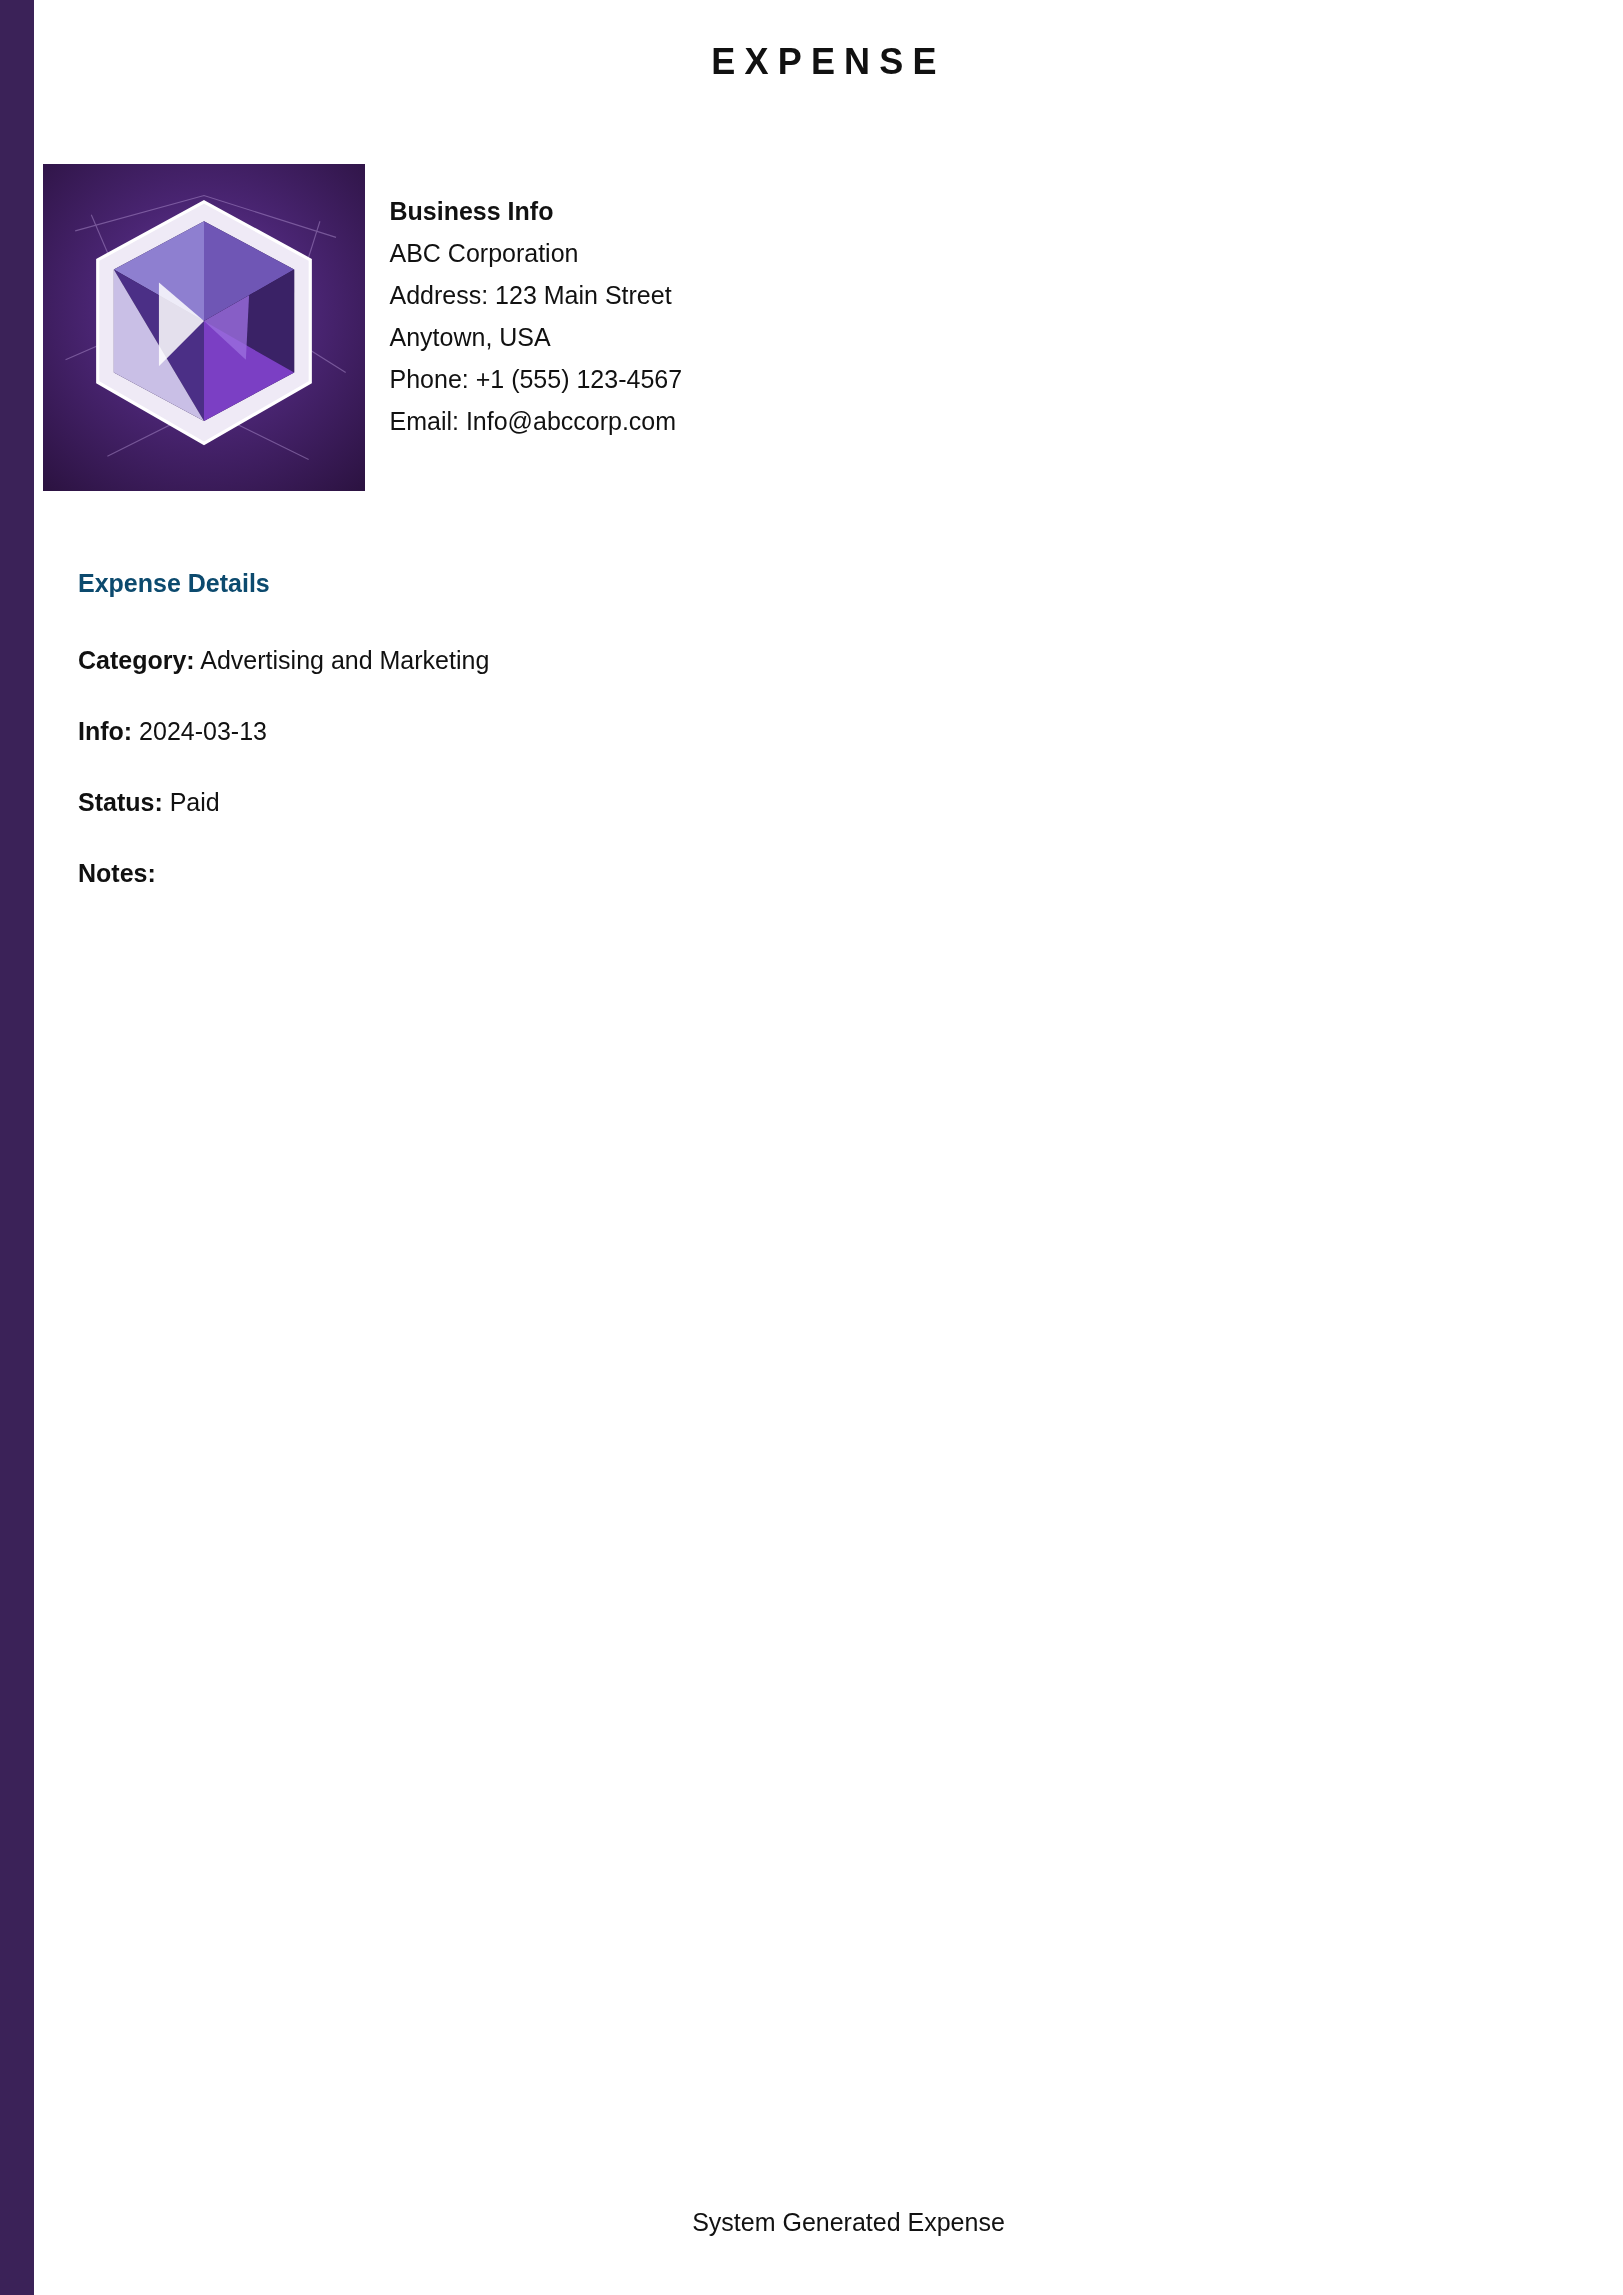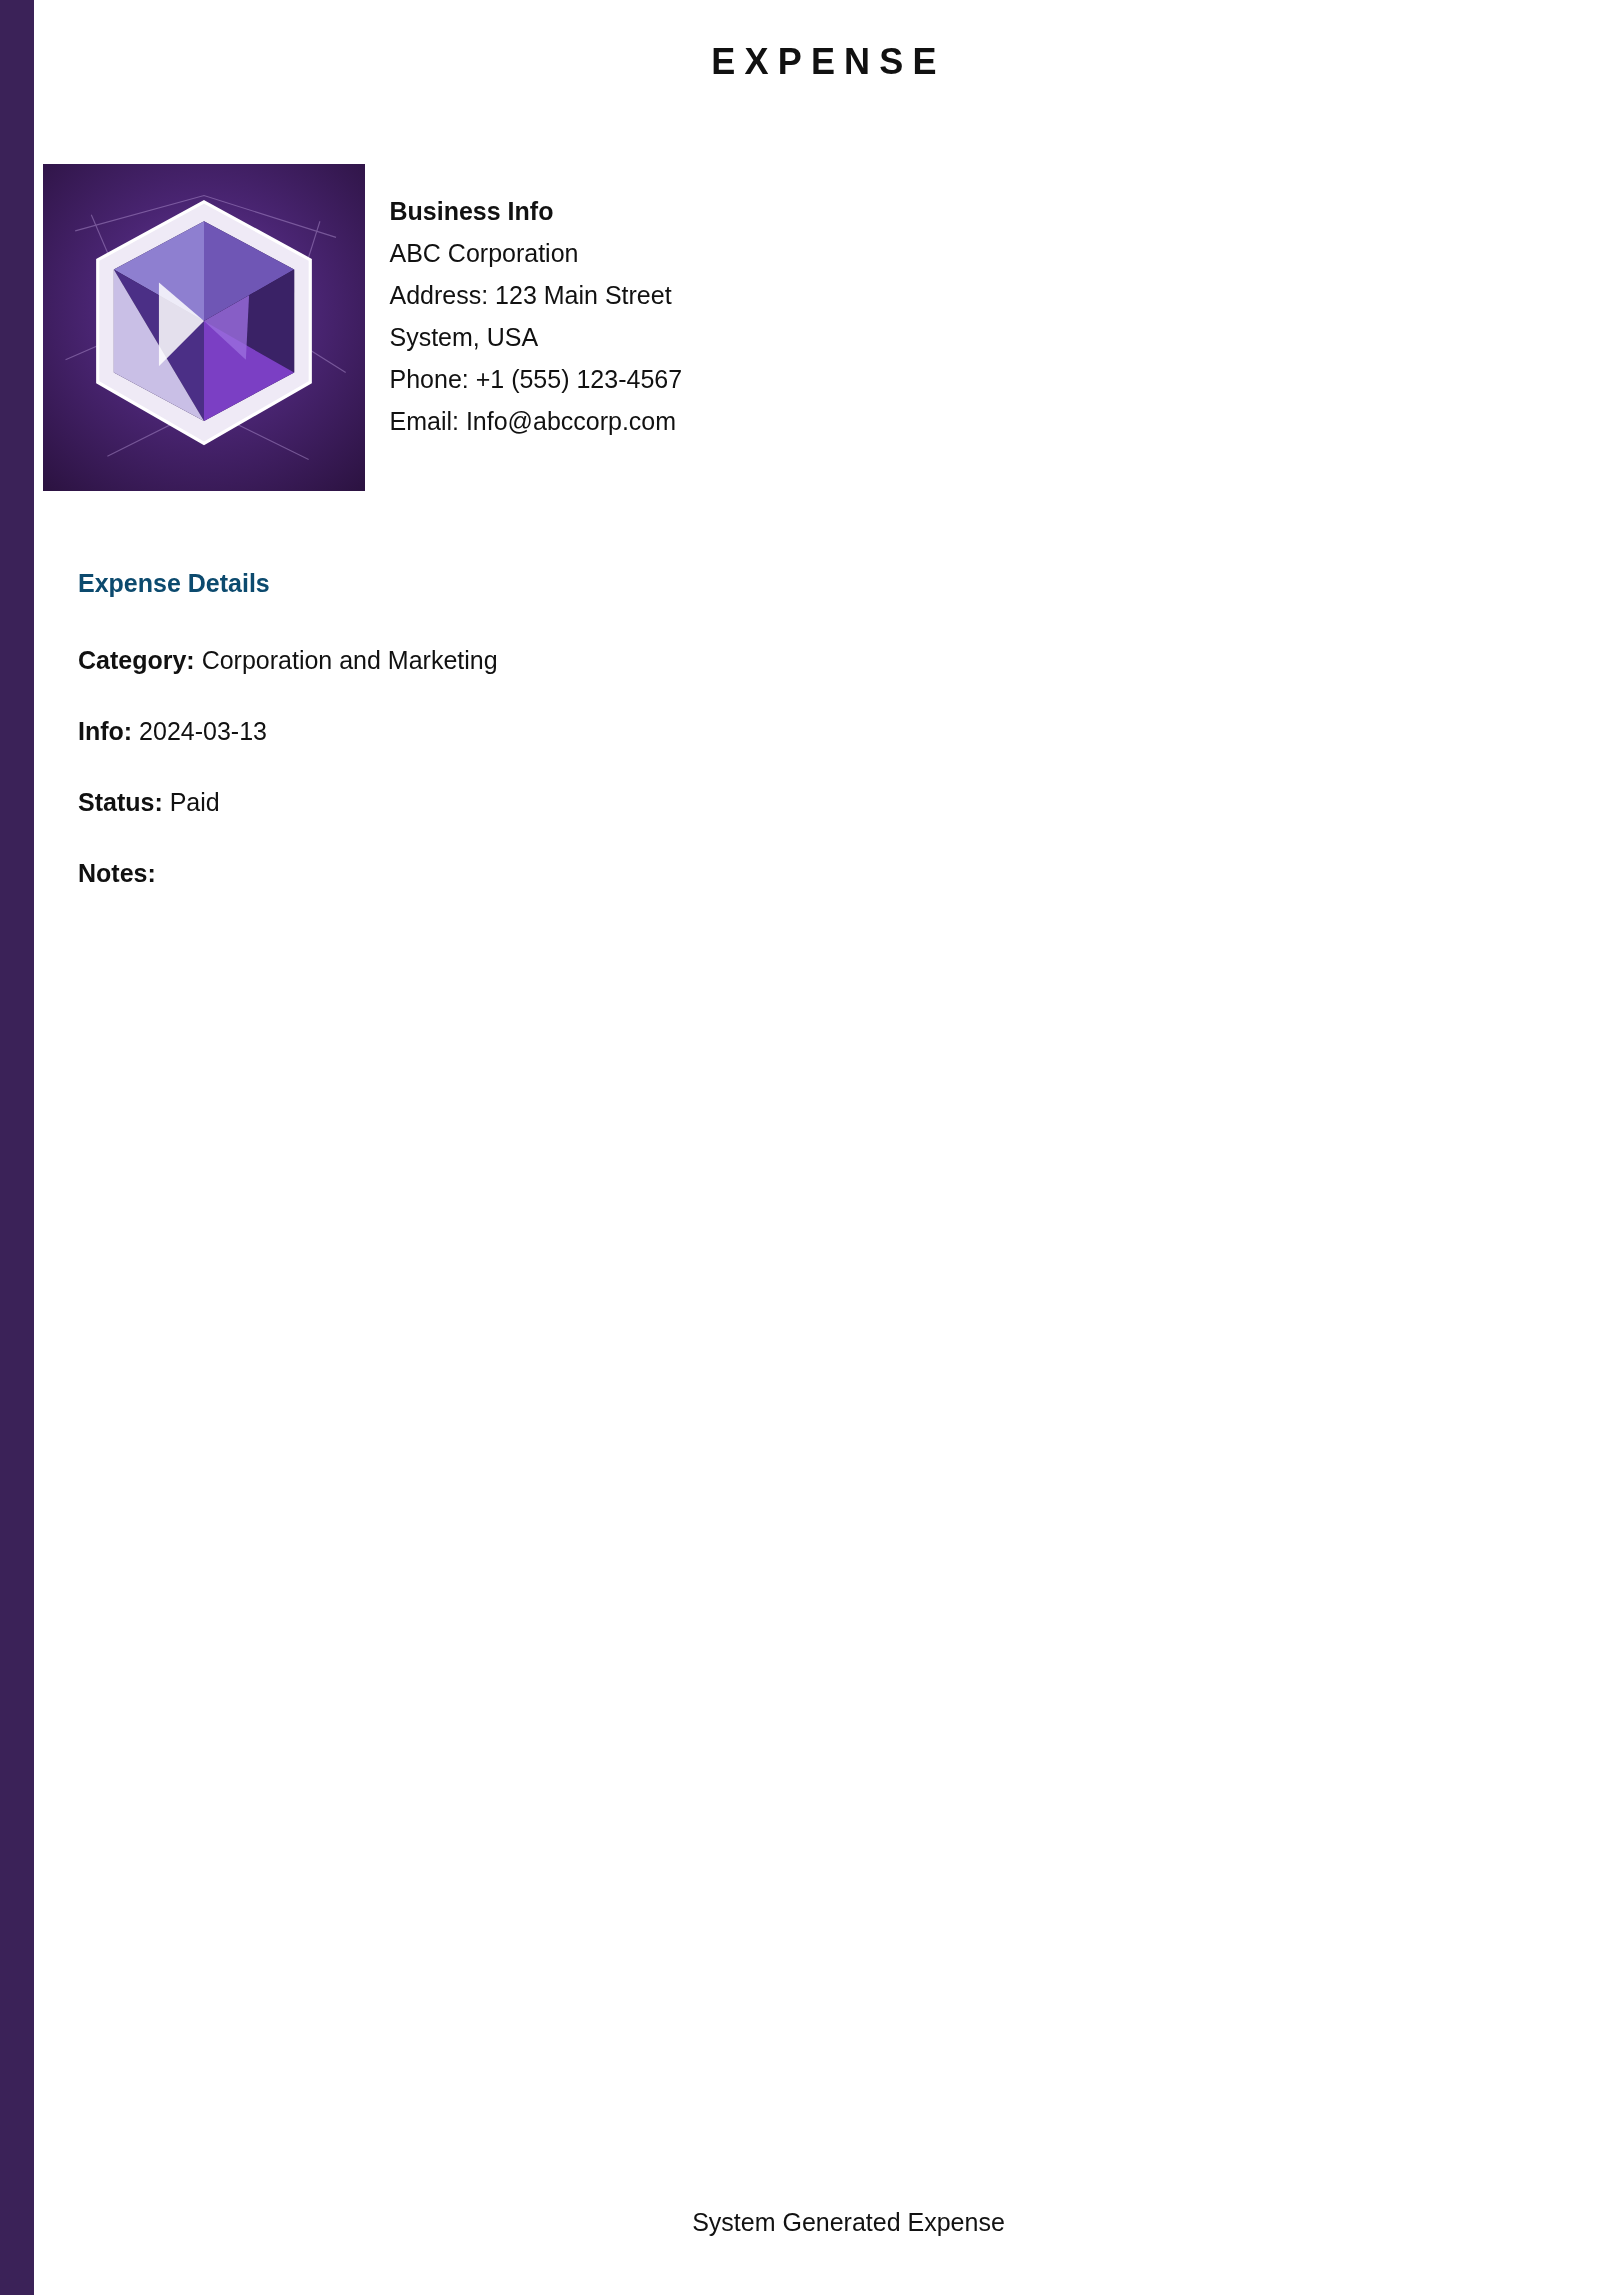--- a/index.html
+++ b/index.html
@@ -149,34 +149,34 @@
           <polygon points="44,64 44,128 100,158" fill="#c9bfe6"></polygon>
           <polygon points="72,72 100,96 72,124" fill="#ffffff" opacity="0.85"></polygon>
           <polygon points="100,96 128,80 126,120" fill="#9b6ede" opacity="0.8"></polygon>
         </svg>
       </div>
 
       <div class="biz">
         <div class="biz-heading">Business Info</div>
         <div>ABC Corporation</div>
         <div>Address: 123 Main Street</div>
-        <div>System, USA</div>
+        <div>Anytown, USA</div>
         <div>Phone: +1 (555) 123-4567</div>
         <div>Email: Info@abccorp.com</div>
       </div>
 
     </div>
 
     <div class="section-title">Expense Details</div>
 
     <div class="details">
 
       <div class="detail-row">
         <span class="lbl">Category:</span>
-        <span class="val">Corporation and Marketing</span>
+        <span class="val">Advertising and Marketing</span>
       </div>
 
       <div class="detail-row">
         <span class="lbl">Info:</span>
         <span class="val">2024-03-13</span>
       </div>
 
 
       <div class="detail-row">
         <span class="lbl">Status:</span>

